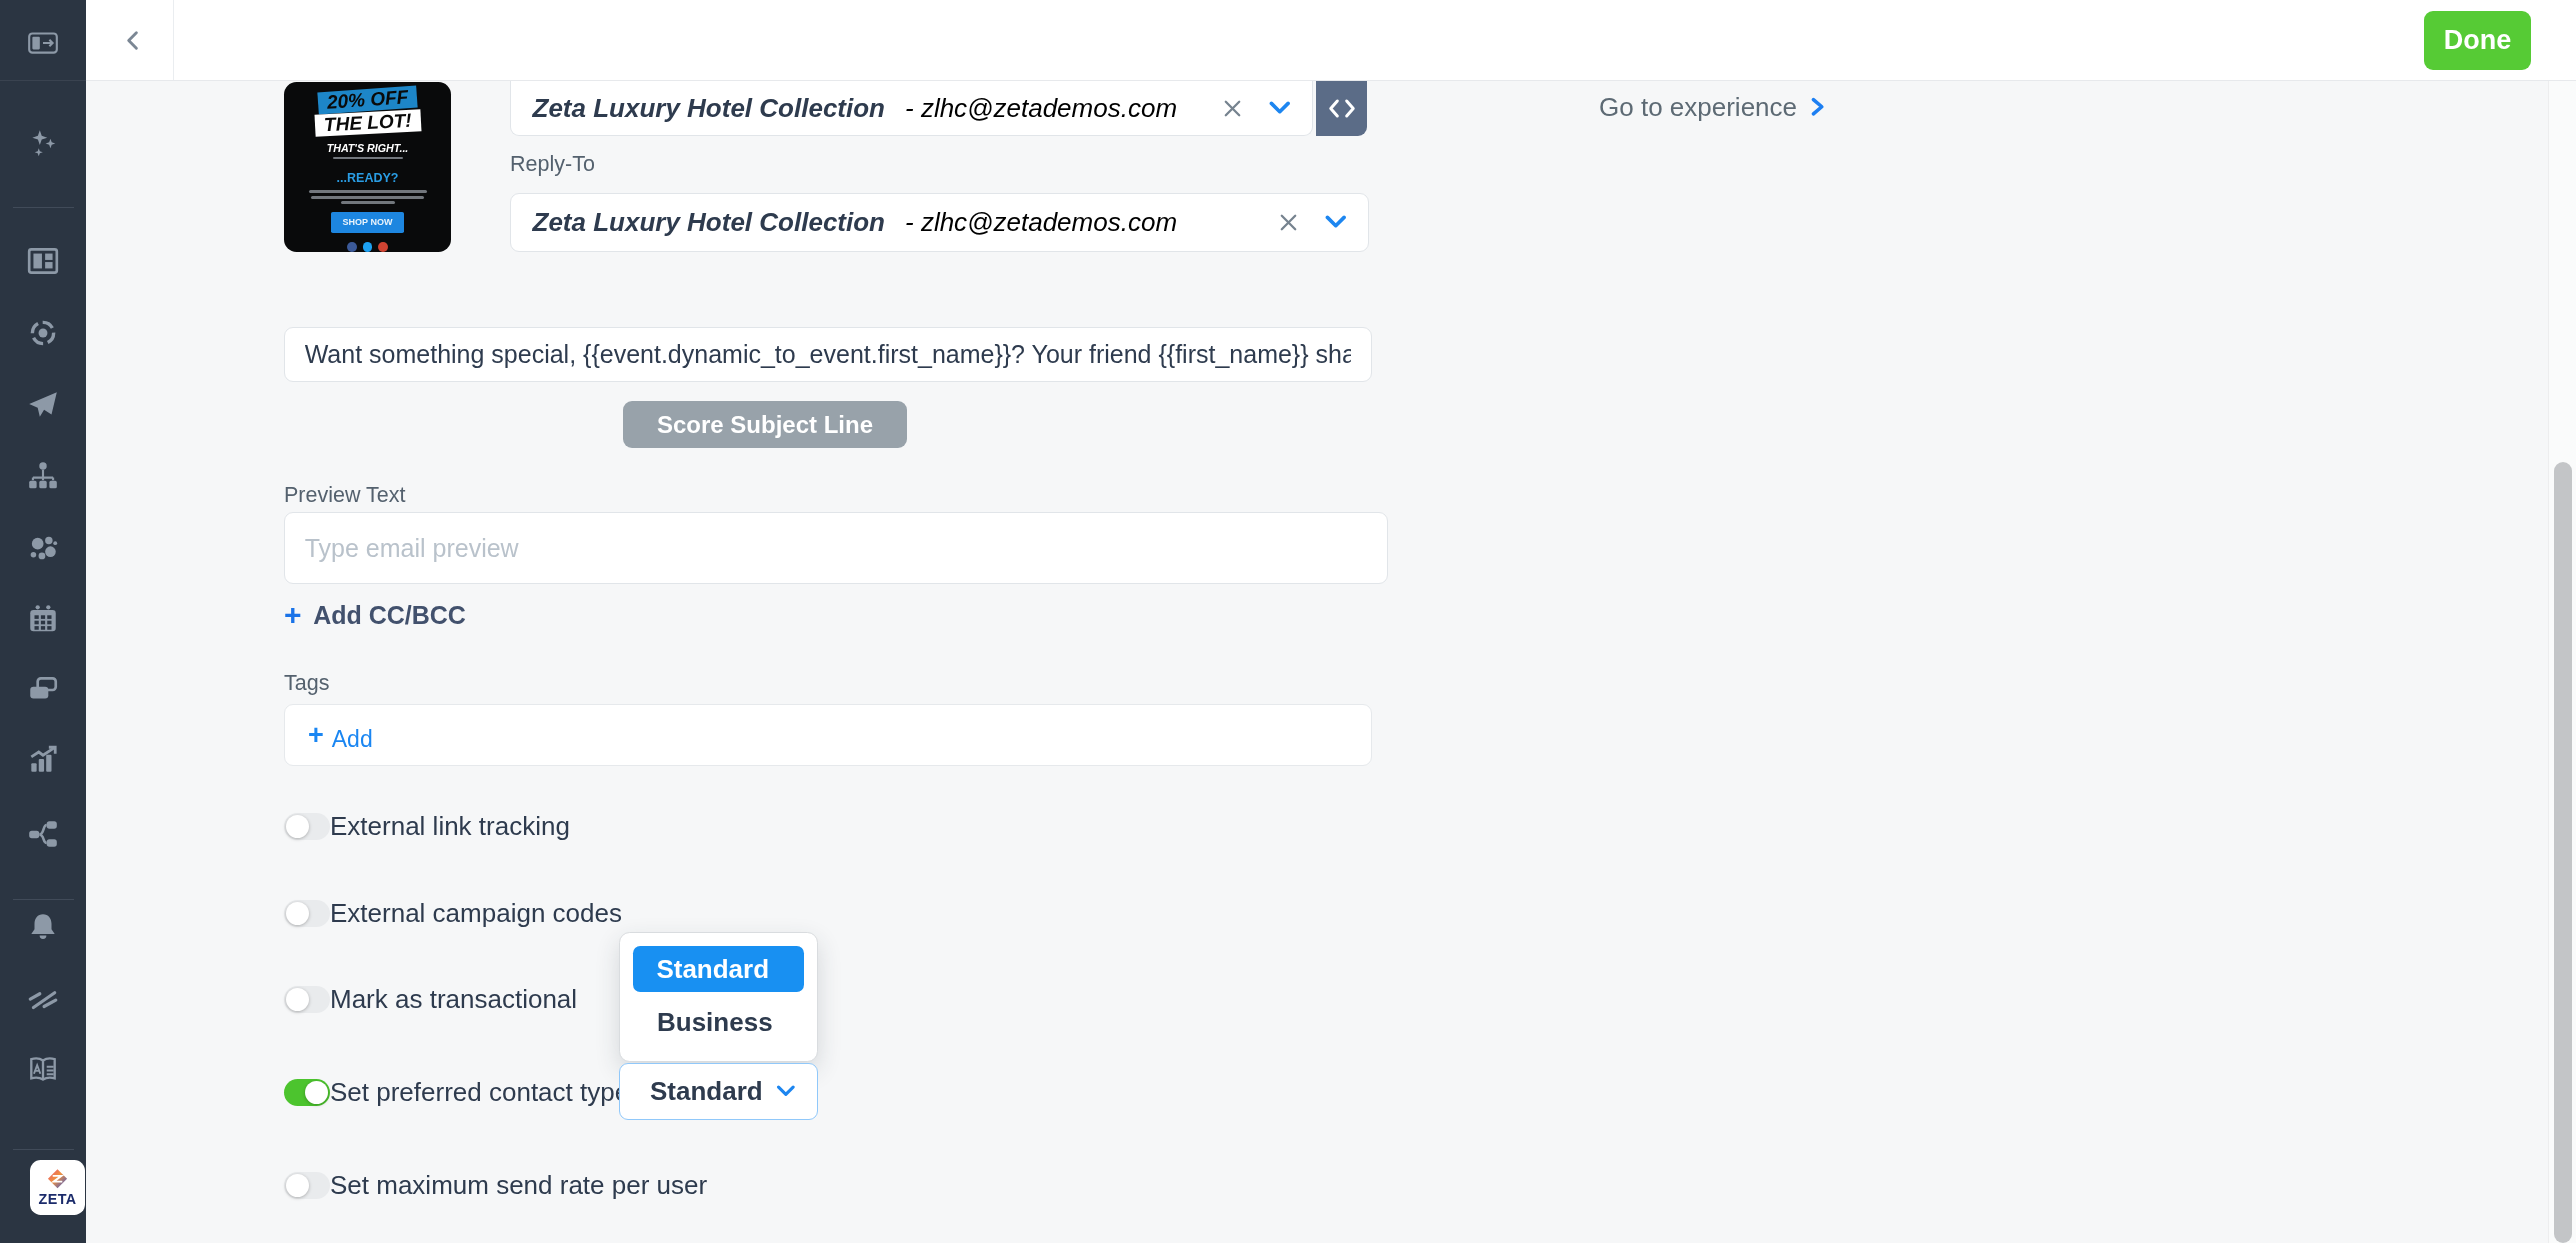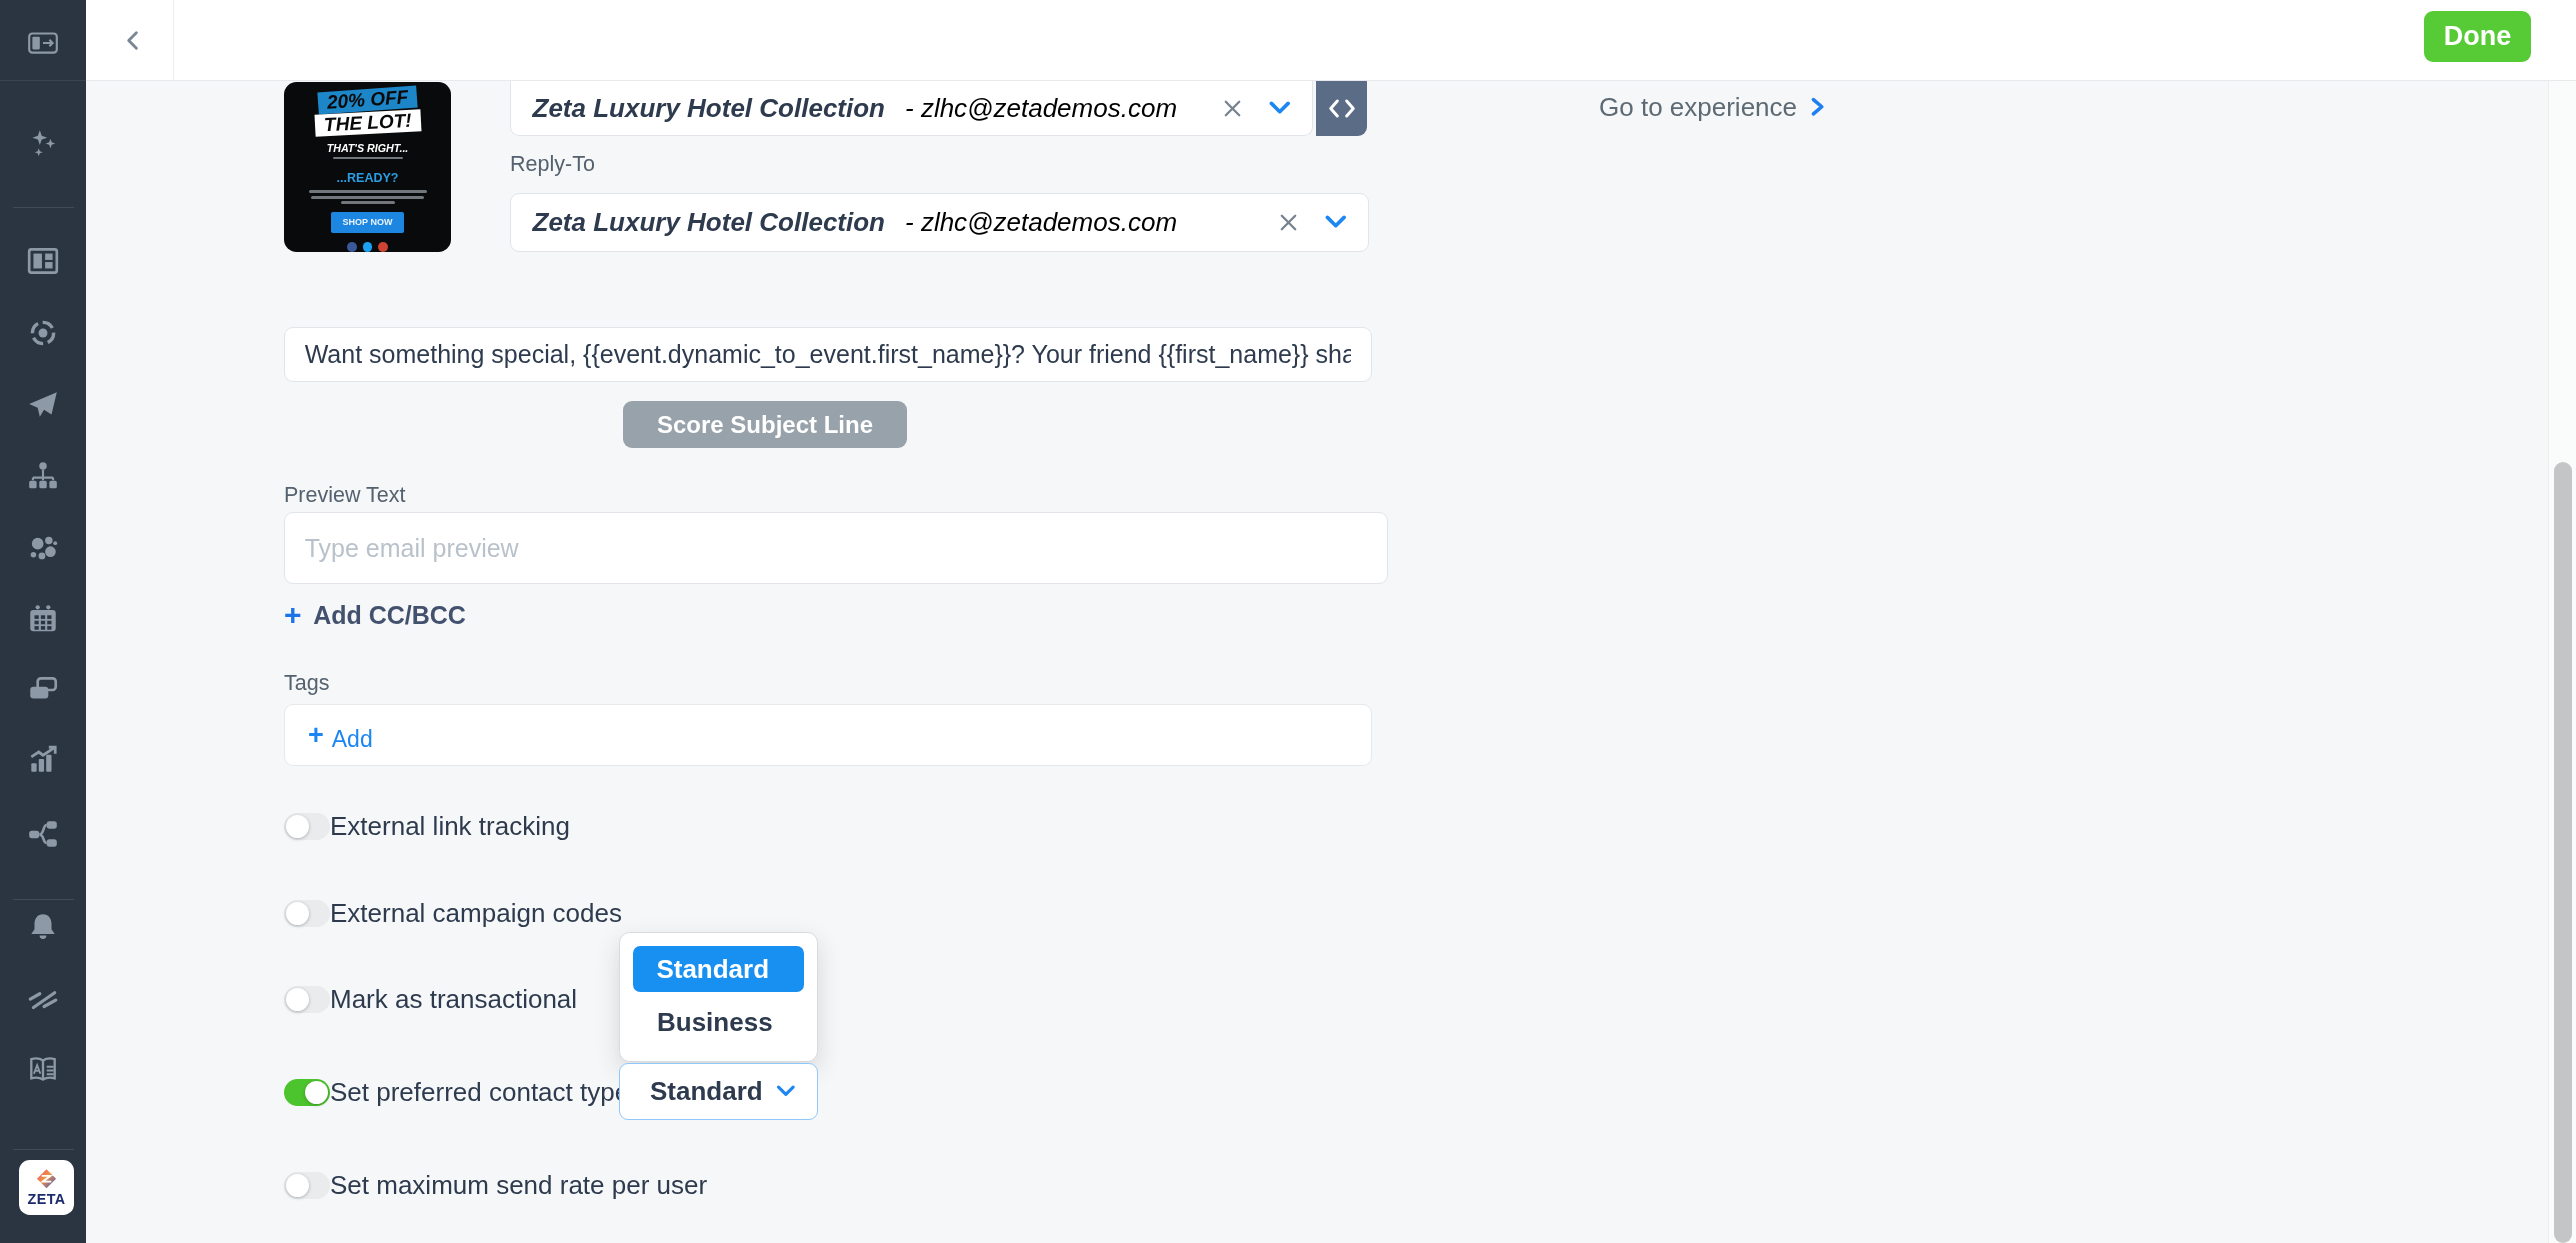--- a/index.html
+++ b/index.html
@@ -6,33 +6,33 @@
   body { width:2576px; height:1243px; font-family:"Liberation Sans", sans-serif; background:#f6f7f8; }
   .screen { position:relative; width:2576px; height:1243px; overflow:hidden; background:#f6f7f8; }
 
   
   .sidebar { position:absolute; left:0; top:0; width:86px; height:1243px; background:#2b3542; z-index:30; }
   .s-icon { position:absolute; left:50%; transform:translateX(-50%); width:38px; height:38px;
             display:flex; align-items:center; justify-content:center; color:#8d99a7; cursor:pointer; }
   .s-icon svg { width:34px; height:34px; }
   .sdiv { position:absolute; left:12.5px; right:12.5px; height:0.9px; background:#414b59; }
   .sdiv.full { left:0; right:0; background:#3a4350; }
-  .zeta-logo { position:absolute; left:19px; top:1160px; width:55px; height:55px; background:#fff;
+  .zeta-logo { position:absolute; left:30px; top:1160px; width:55px; height:55px; background:#fff;
                border-radius:10.7px; display:flex; flex-direction:column; align-items:center; justify-content:center; gap:0.9px; cursor:pointer; }
   .zeta-logo .zl-text { font-size:14.3px; font-weight:bold; color:#1b2b6b; letter-spacing:0.4px; }
 
   
   .header { position:absolute; left:86px; top:0; right:0; height:81px; background:#fff;
             border-bottom:0.9px solid #e7e9ec; z-index:25; }
   .back-btn { position:absolute; left:27px; top:19.7px; width:41px; height:41px; display:flex;
               align-items:center; justify-content:center; cursor:pointer; }
   .hdiv { position:absolute; left:87px; top:0; width:0.9px; height:80px; background:#eaedf0; }
   .page-title { position:absolute; left:111px; top:0; height:80px; display:flex; align-items:center;
                 font-size:30px; font-weight:bold; color:#2c3a4c; }
-  .done-btn { position:absolute; right:45px; top:10.7px; width:107px; height:51px; background:#56cb35;
+  .done-btn { position:absolute; right:45px; top:10.7px; width:107px; height:59px; background:#56cb35;
               border-radius:9px; color:#fff; font-size:27px; font-weight:bold; display:flex;
               align-items:center; justify-content:center; cursor:pointer; border:none; }
 
   
   .go-exp { position:absolute; left:1599px; top:89px; height:36px; display:flex; align-items:center;
             gap:10.7px; cursor:pointer; }
   .go-exp .ge-label { font-size:26px; color:#5d6a74; }
 
   
   .email-thumb { position:absolute; left:284px; top:82px; width:167px; height:170px; border-radius:12.5px;

